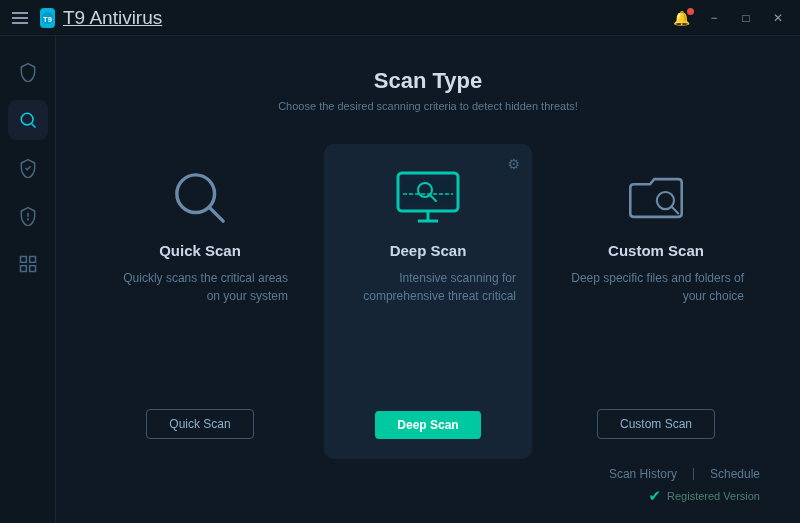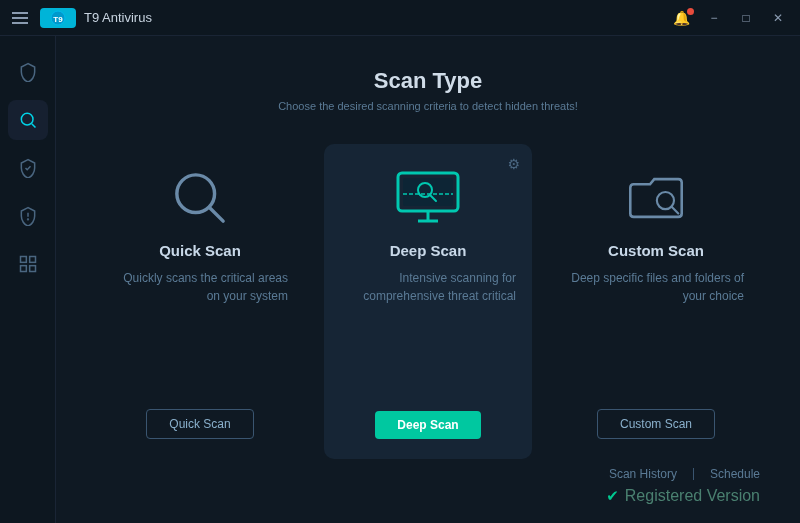--- a/index.html
+++ b/index.html
@@ -34,34 +34,35 @@
       cursor: pointer;
       padding: 4px;
     }
     .hamburger span {
       width: 16px;
       height: 2px;
       background: #8a9bb0;
       display: block;
     }
     .app-icon {
-      width: 36px;
+      width: 15px;
       height: 20px;
       background: #00b4d8;
       border-radius: 4px;
       display: flex;
       align-items: center;
       justify-content: center;
       font-size: 11px;
       font-weight: bold;
       color: #fff;
     }
     .app-title {
-      font-size: 13px;
+      font-size: 19px;
       color: #c8d4e0;
+      text-decoration: underline;
     }
     .title-bar-right {
       display: flex;
       align-items: center;
       gap: 4px;
     }
     .win-btn {
       width: 28px;
       height: 24px;
       display: flex;
@@ -244,21 +245,21 @@
       justify-content: flex-end;
       align-items: center;
       gap: 6px;
       padding: 2px 0;
     }
     .reg-check {
       color: #00c890;
       font-size: 15px;
     }
     .reg-text {
-      font-size: 16px;
+      font-size: 11px;
       color: #4a8070;
     }
 
     
     .magnifier-icon svg { width: 60px; height: 60px; }
 
     
     .monitor-icon { position: relative; }
 
     

